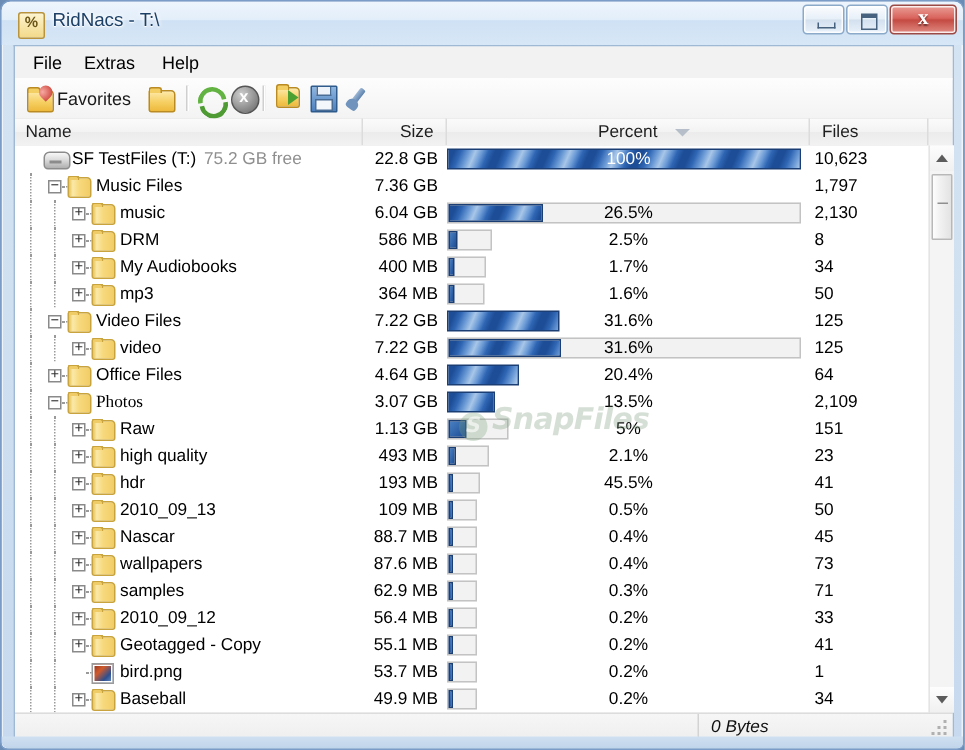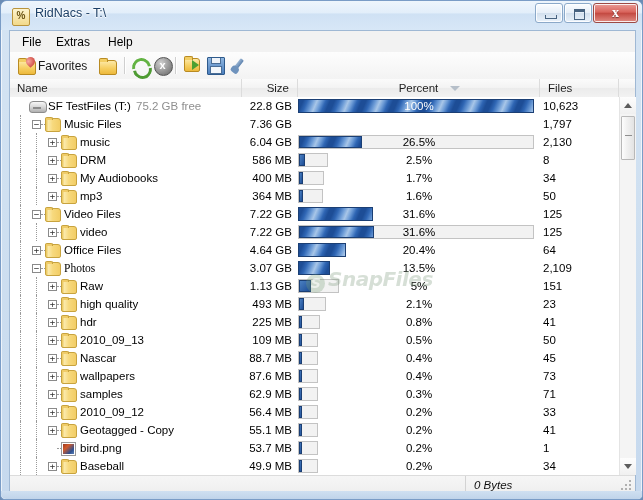--- a/index.html
+++ b/index.html
@@ -718,26 +718,26 @@
         </div>
         <div class="row">
           <div class="cell-name">
             <div class="vline" style="left: 10px;"></div>
             <div class="vline" style="left: 26px;"></div>
             <div class="twisty" style="left: 38px;">+</div>
             <div class="dotline" style="left: 47px; width: 6px;"></div>
             <div class="ico-folder" style="left: 51px;"></div>
             <span class="name-label" style="left: 70px;">hdr</span>
           </div>
-          <div class="cell-size">225 MB</div>
+          <div class="cell-size">193 MB</div>
           <div class="cell-pct">
             <div class="bar-track withborder" style="width: 21.68px;">
               <div class="bar-fill tiny" style="width: 3px;"></div>
             </div>
-            <div class="pct-label">0.8%</div>
+            <div class="pct-label">45.5%</div>
           </div>
           <div class="cell-files">41</div>
         </div>
         <div class="row">
           <div class="cell-name">
             <div class="vline" style="left: 10px;"></div>
             <div class="vline" style="left: 26px;"></div>
             <div class="twisty" style="left: 38px;">+</div>
             <div class="dotline" style="left: 47px; width: 6px;"></div>
             <div class="ico-folder" style="left: 51px;"></div>

